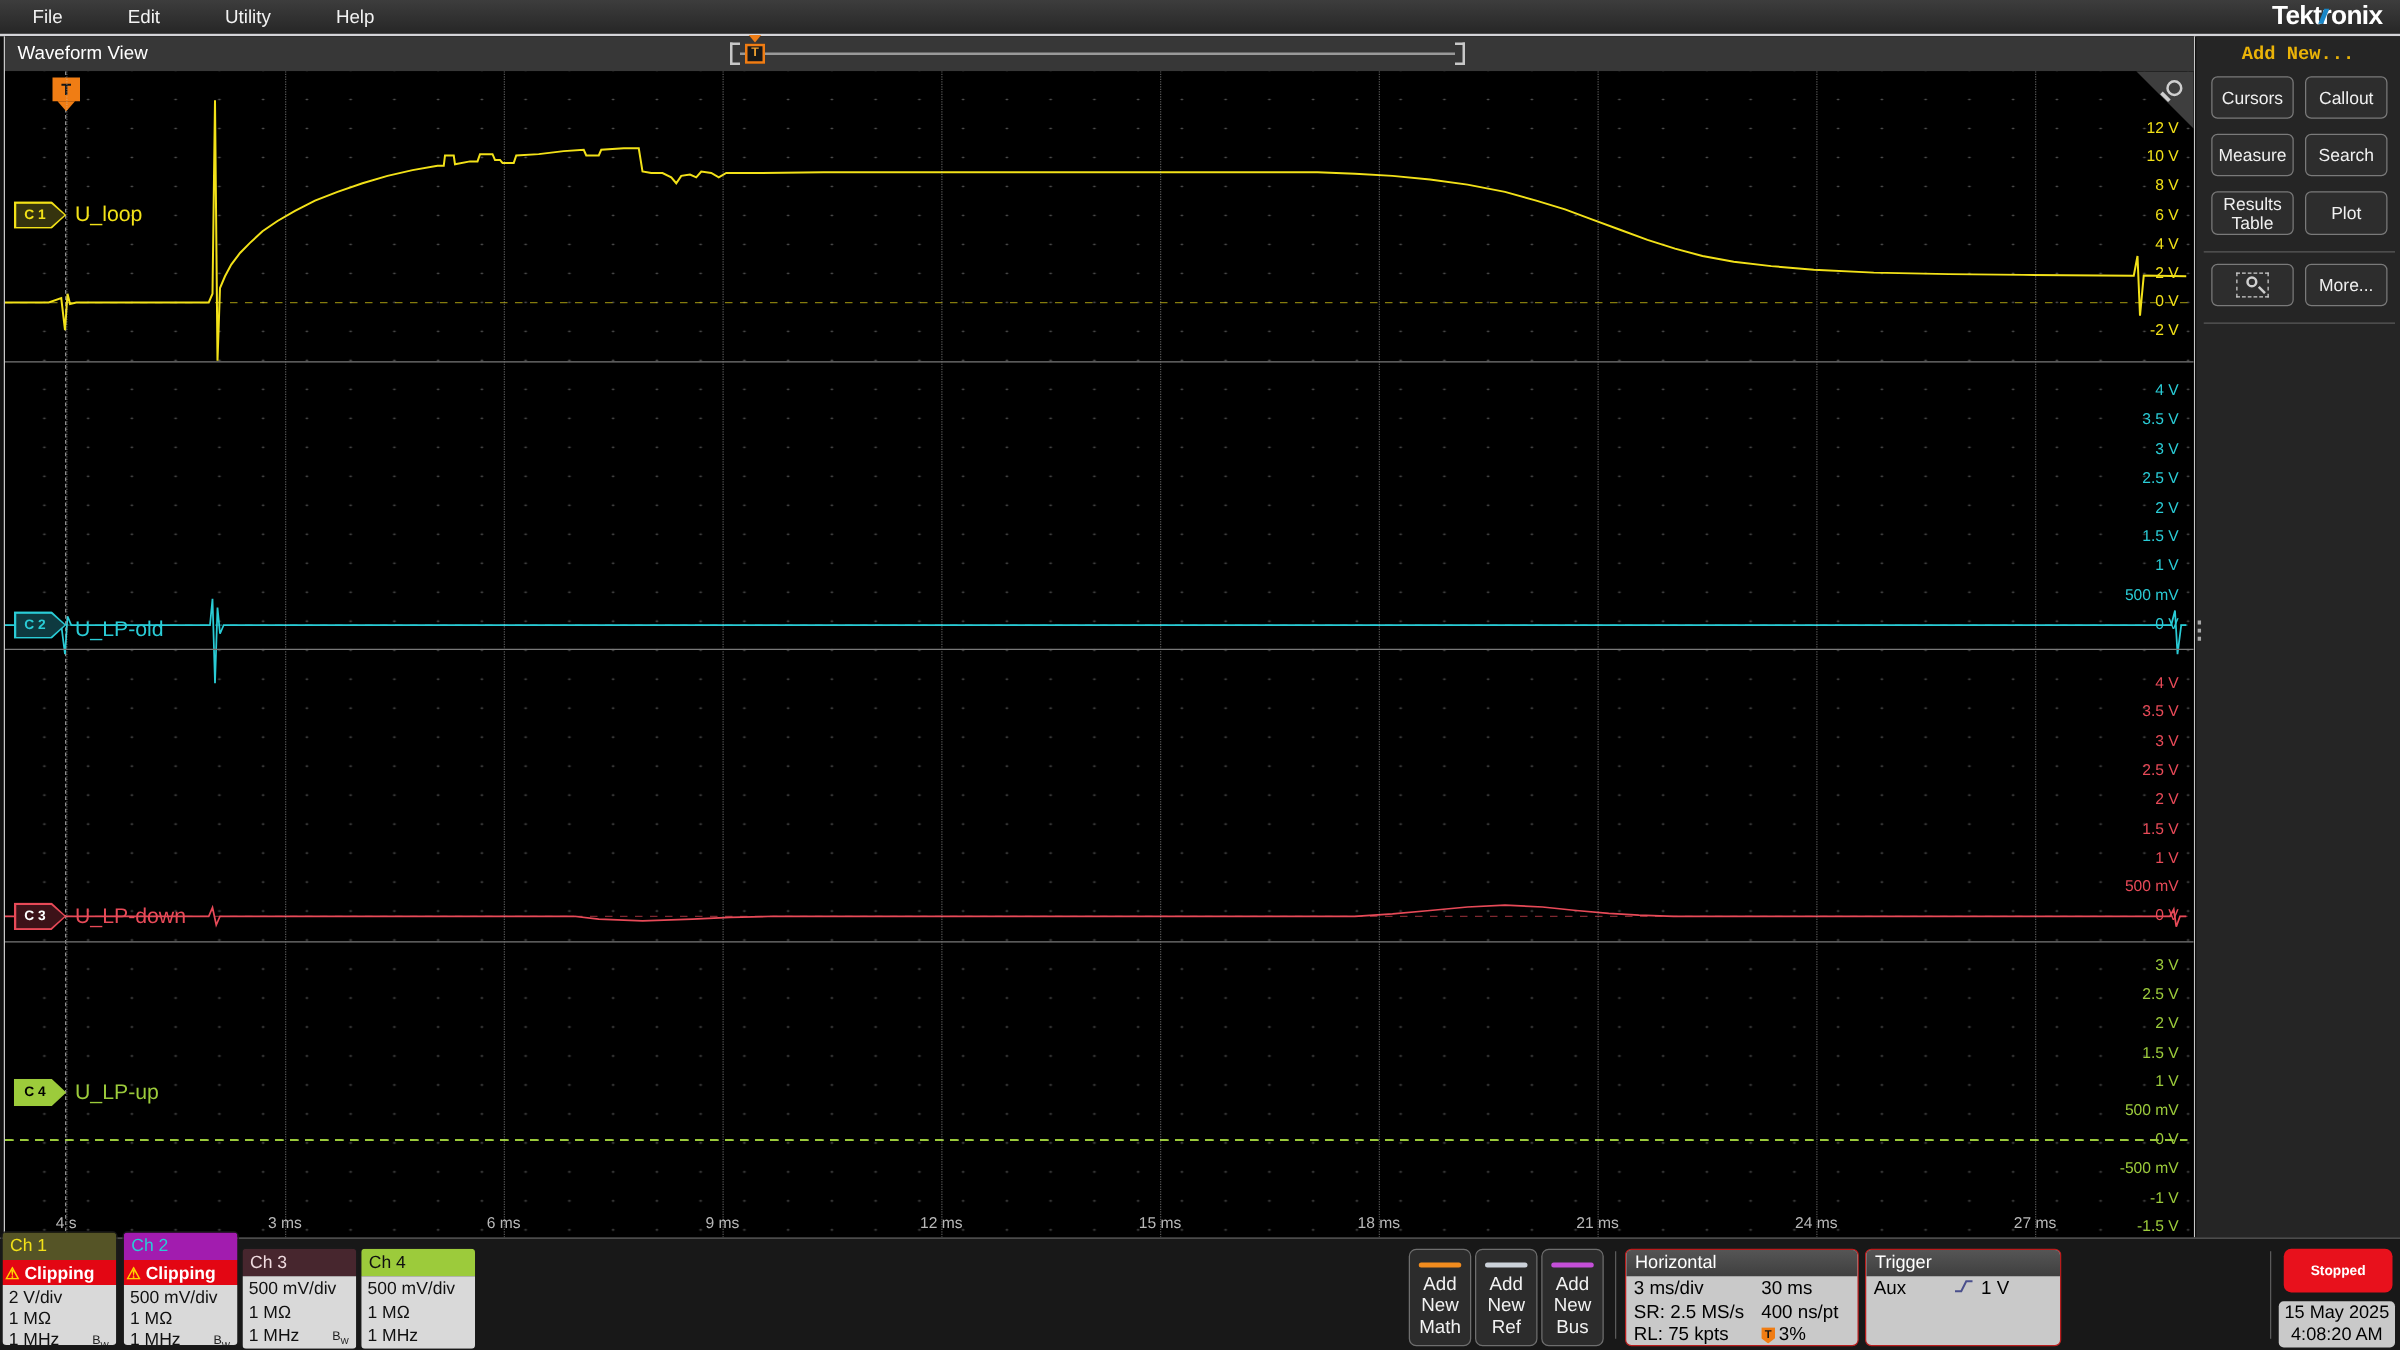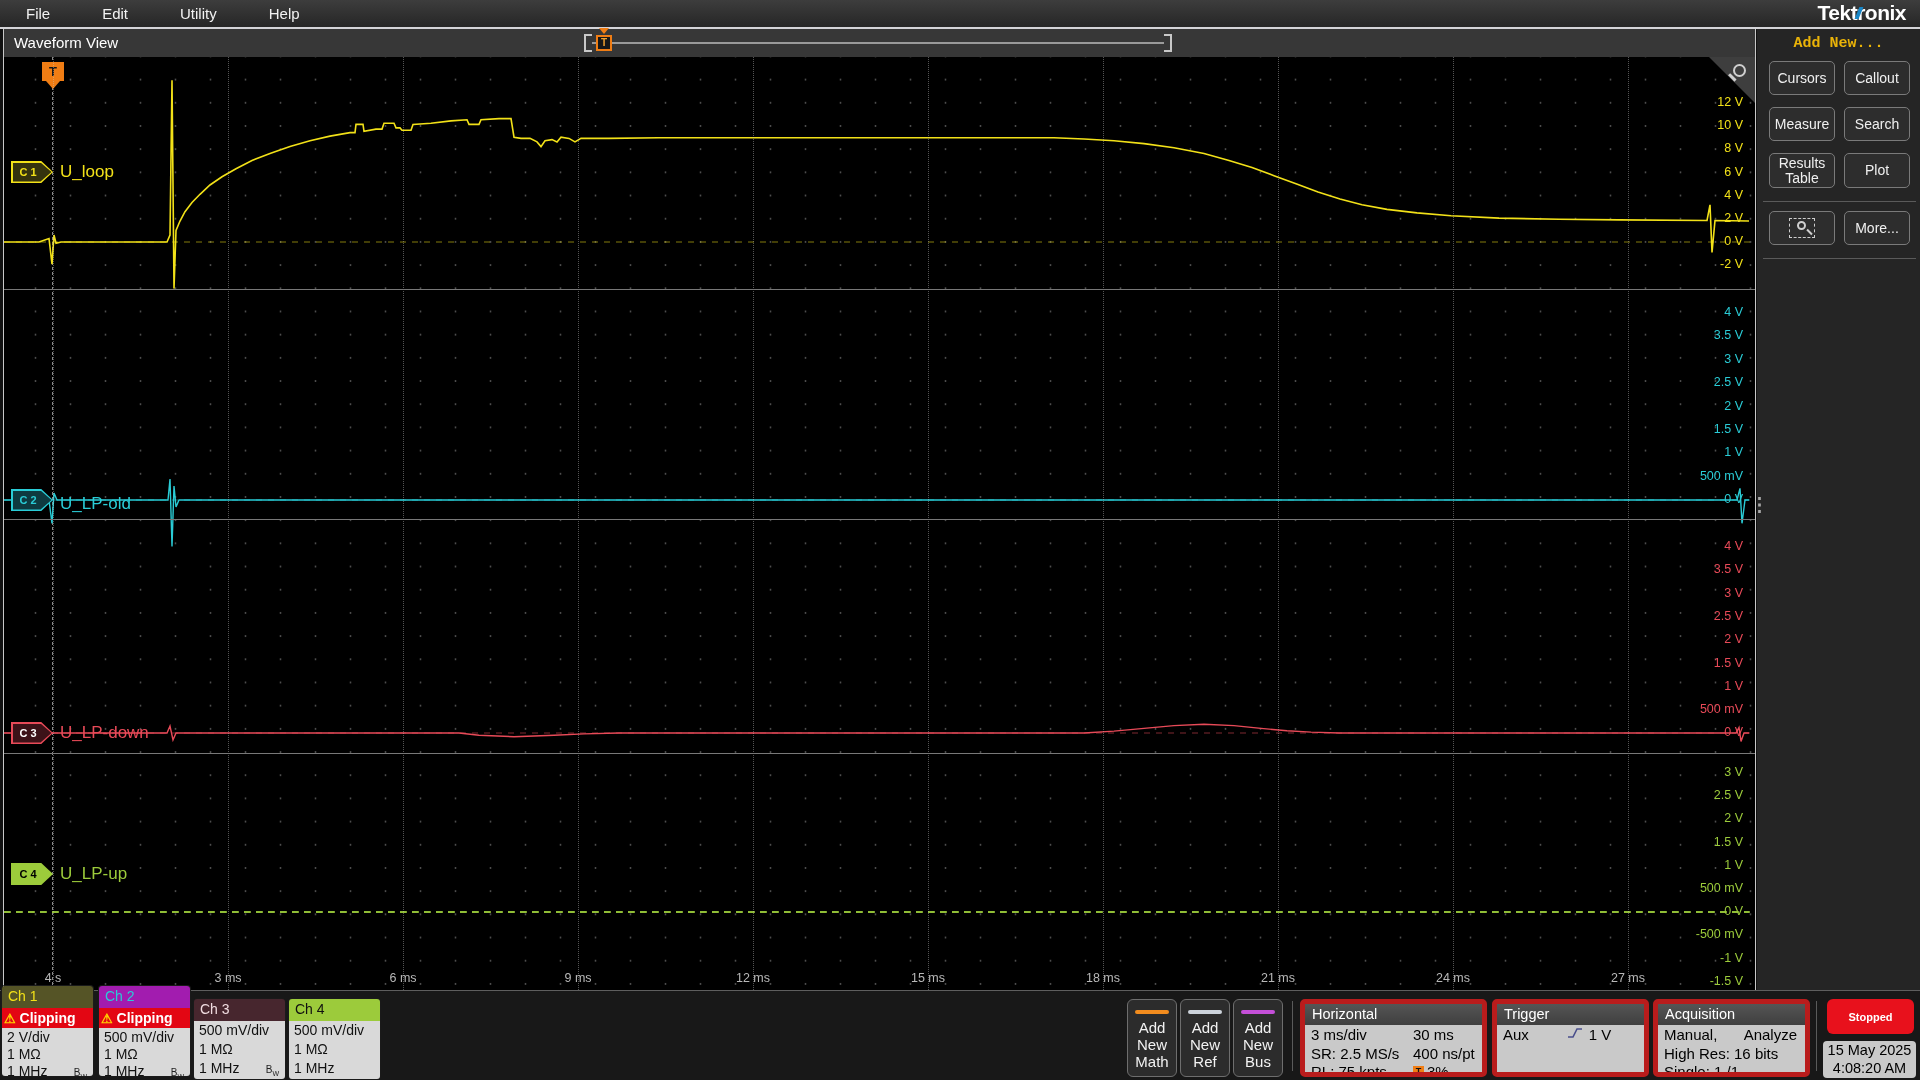--- a/index.html
+++ b/index.html
@@ -97,21 +97,21 @@
   .bw sub { font-size:7px; }
 
   .math-btn { position:absolute; top:8px; width:50px; height:78px; background:#2c2c2c;
               border:1px solid #6e6e6e; border-radius:6px; color:#f2f2f2; font-size:15px;
               text-align:center; }
   .math-stripe { height:4px; border-radius:2px; margin:4px 7px 5px 7px; }
   .math-lines { line-height:17px; }
 
   .vsep { position:absolute; top:10px; width:1px; height:70px; background:#5a5a5a; }
 
-  .panel { position:absolute; top:8px; border:5px solid #b91c1c; border-radius:5px; overflow:hidden;
+  .panel { position:absolute; top:8px; border:1px solid #b91c1c; border-radius:5px; overflow:hidden;
            background:#c9c9c9; }
   .panel-head { background:linear-gradient(#555,#3f3f3f); color:#fff; font-size:14.5px;
            height:21px; line-height:21px; padding-left:7px; }
   .panel-body { color:#000; font-size:15px; padding:1px 6px 0 6px; }
   .prow { display:flex; height:18.5px; line-height:18.5px; align-items:flex-start; }
   .pcol1 { width:102px; flex:none; white-space:nowrap; }
   .pcol2 { white-space:nowrap; display:flex; align-items:center; gap:3px; }
   .tflag-mini { display:inline-block; width:11px; height:13px; background:#f07d14; color:#141414;
            font-size:9px; font-weight:bold; text-align:center; line-height:11px;
            clip-path:polygon(0 0,100% 0,100% 68%,50% 100%,0 68%); }
@@ -353,36 +353,20 @@
           <span class="edge-icon">
             <svg width="16" height="14">
                 <polyline points="1,11 6,11 10,3 15,3" stroke="#4a4f8c" stroke-width="1.6" fill="none"></polyline>
               </svg>
           </span>
           <span>1 V</span>
         </div>
       </div>
     </div>
 
-    <div class="panel" style="left:1653px; width:157px; height:78px">
-      <div class="panel-head">Acquisition</div>
-      <div class="panel-body">
-        <div class="prow">
-          <span>Manual,</span>
-          <span style="flex:1"></span>
-          <span style="padding-right:2px">Analyze</span>
-        </div>
-        <div class="prow">
-            <span>High Res: 16 bits</span>
-          </div>
-        <div class="prow">
-            <span>Single: 1 /1</span>
-          </div>
-      </div>
-    </div>
 
     <div class="vsep" style="left:1816px"></div>
     <button class="stopped-btn">Stopped</button>
     <div class="datetime">
       <div>15 May 2025</div>
       <div>4:08:20 AM</div>
     </div>
   </div>
 
 </div>

